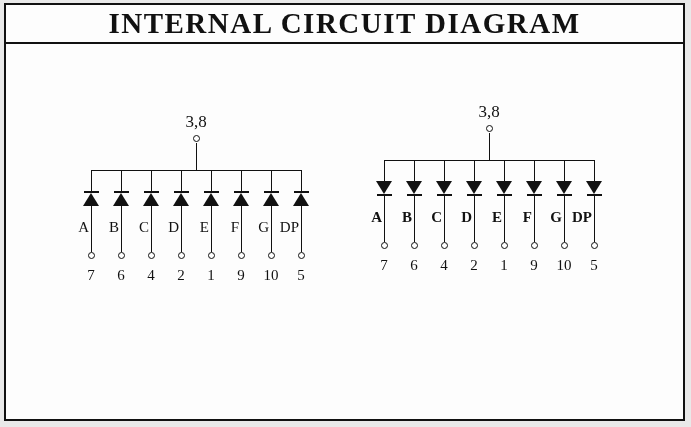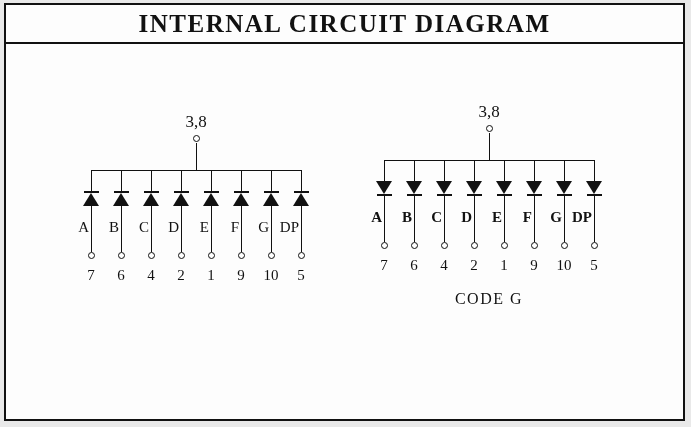--- a/index.html
+++ b/index.html
@@ -15,21 +15,21 @@
     background:#fdfdfd;
     border:2px solid #111;
     box-sizing:border-box;
   }
   .header{
     height:37px;
     border-bottom:2px solid #111;
     display:flex;align-items:center;justify-content:center;
   }
   .title{
-    font-size:25px;
+    font-size:29px;
     letter-spacing:1.5px;
     font-weight:600;
   }
   .canvas{position:relative;width:100%;height:292px;}
   .diagram{position:absolute;width:240px;}
   .diagram.left{left:70px;top:68px;}
   .diagram.right{left:363px;top:58px;}
 
   
   .stem{position:relative;height:58px;}
@@ -238,17 +238,16 @@
           <span class="wire top"></span>
           <span class="tri-down"></span>
           <span class="diode-bar"></span>
           <span class="wire bottom"></span>
           <span class="pin-circle"></span>
           <span class="pin-num">5</span>
           <span class="seg-label">DP</span>
         </div>
 
       </div>
-      <div class="code-label">CODE G</div>
     </div>
 
   </div>
 </div>
 
 </body></html>

